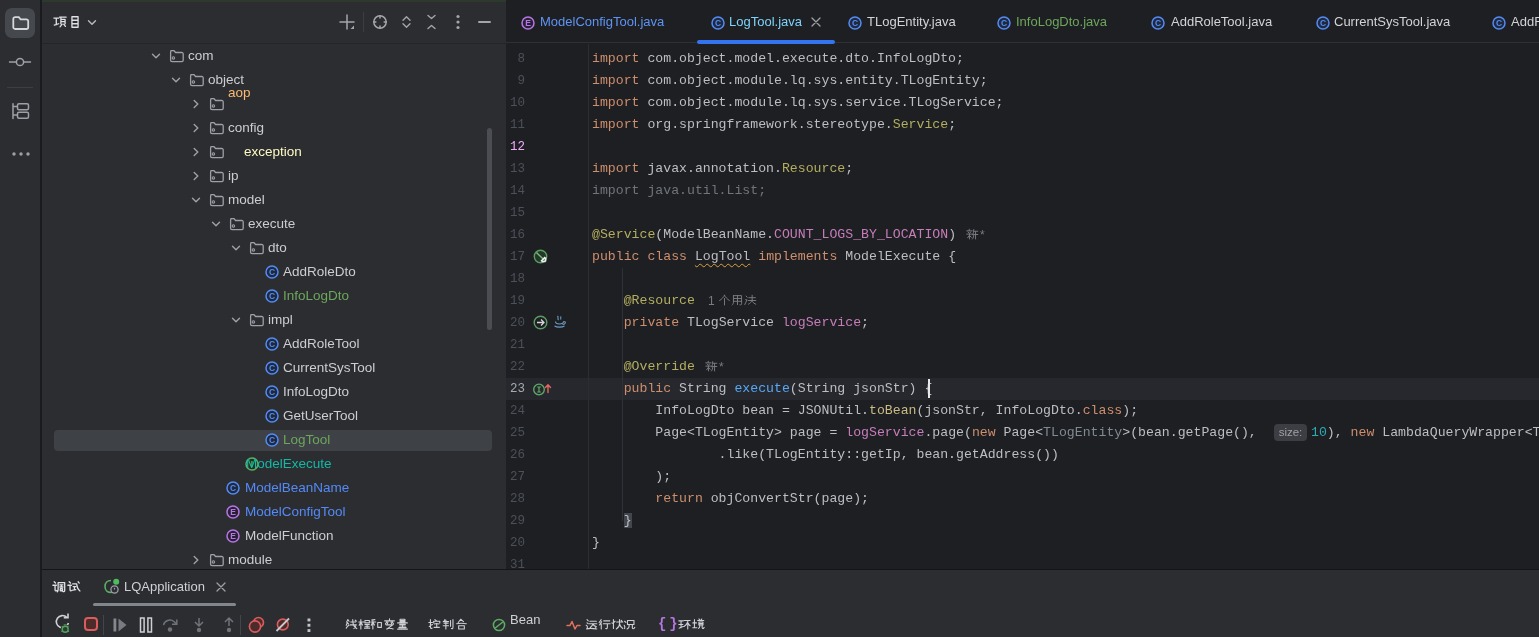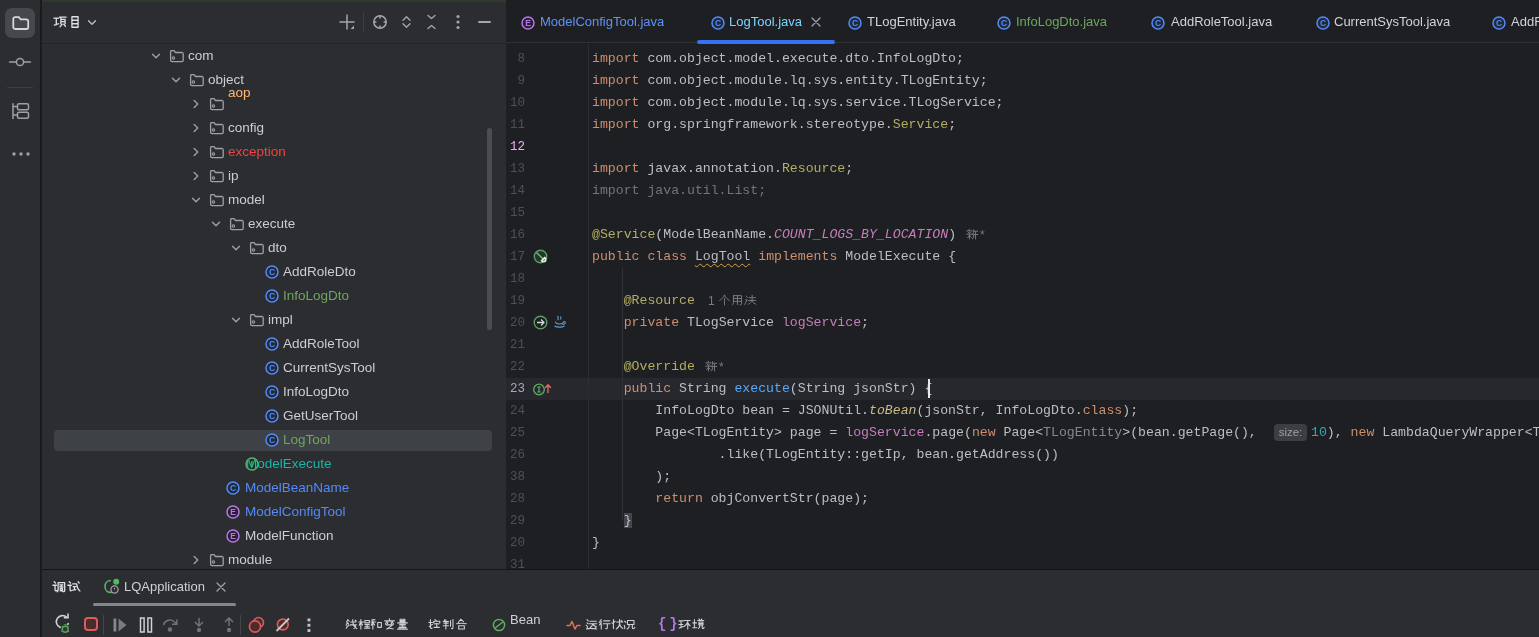--- a/index.html
+++ b/index.html
@@ -1,21 +1,21 @@
 <!DOCTYPE html>
 <html><head><meta charset="utf-8"><style>
 *{margin:0;padding:0;box-sizing:border-box}
 html,body{width:1539px;height:637px;overflow:hidden;background:#1E1F22;font-family:"Liberation Sans",sans-serif}
 .ab{position:absolute}
 .cj{position:absolute;fill:none;stroke:currentColor;stroke-linecap:round;stroke-linejoin:round}
 .cj use{stroke:inherit}
 .cl{position:absolute;left:592px;font:13.2px/22px "Liberation Mono",monospace;white-space:pre;color:#BCBEC4}
 .ln{position:absolute;left:494px;width:31px;text-align:right;font:12.5px/22px "Liberation Mono",monospace;color:#4B5059}
-.k{color:#CF8E6D}.a{color:#B3AE60}.cns{color:#C77DBB;font-style:italic}.m{color:#56A8F5}
-.sm{color:#C9BC84;font-style:italic}.fl{color:#C77DBB}.nm{color:#2AACB8}.gr{color:#70747B}.tp{color:#808A93}
+.k{color:#CF8E6D}.a{color:#B3AE60}.cns{color:#C77DBB;}.m{color:#56A8F5}
+.sm{color:#C9BC84;}.fl{color:#C77DBB}.nm{color:#2AACB8}.gr{color:#70747B}.tp{color:#808A93}
 .tl{position:absolute;font:13.5px/24px "Liberation Sans",sans-serif;color:#CBCDD2;white-space:nowrap}
 .tabt{position:absolute;font:13px/43px "Liberation Sans",sans-serif;color:#CED0D6;white-space:nowrap}
 svg.ic{position:absolute;overflow:visible}
 </style></head><body>
 
 <svg width="0" height="0" style="position:absolute">
     <defs>
       <g id="z0">
         <path d="M1 3.5 H6.5 M3.75 3.5 V11 M1.5 11.5 C3 11 5 10.5 6.5 10 M7.5 2.5 H15 M9 2.5 V5 M9 5 H13.8 V10 M9 7.5 H13.8 M9 5 V10 M10.5 10.5 L8 13.5 M12.2 10.5 L14.2 13" fill="none" stroke="currentColor"></path>
       </g>
@@ -171,21 +171,21 @@
     <circle cx="5.4" cy="8.9" r="1.2" fill="none" stroke="#9DA0A8" stroke-width="1.1"></circle>
   </svg>
 <div class="tl" style="left:228px;top:116px;color:#CBCDD2">config</div>
 <svg class="ic" style="left:190px;top:146px" width="12" height="12">
     <path d="M4.2 2.5 L7.8 6.0 L4.2 9.5" fill="none" stroke="#9DA0A8" stroke-width="1.4" stroke-linecap="round" stroke-linejoin="round"></path>
   </svg>
 <svg class="ic" style="left:208px;top:145px" width="16" height="14">
     <path d="M2.4 1.7 h3.6 l1.6 1.8 h6.2 a1.4 1.4 0 0 1 1.4 1.4 v6.4 a1.4 1.4 0 0 1 -1.4 1.4 h-9.8 a1.4 1.4 0 0 1 -1.4 -1.4 v-8.2 a1.4 1.4 0 0 1 1.4 -1.4 z" fill="none" stroke="#9DA0A8" stroke-width="1.3"></path>
     <circle cx="5.4" cy="8.9" r="1.2" fill="none" stroke="#9DA0A8" stroke-width="1.1"></circle>
   </svg>
-<div class="tl" style="left:228px;top:140px;color:#ef4444">exception</div>
+<div class="tl" style="left:244px;top:140px;color:#fef9c3">exception</div>
 <svg class="ic" style="left:190px;top:170px" width="12" height="12">
     <path d="M4.2 2.5 L7.8 6.0 L4.2 9.5" fill="none" stroke="#9DA0A8" stroke-width="1.4" stroke-linecap="round" stroke-linejoin="round"></path>
   </svg>
 <svg class="ic" style="left:208px;top:169px" width="16" height="14">
     <path d="M2.4 1.7 h3.6 l1.6 1.8 h6.2 a1.4 1.4 0 0 1 1.4 1.4 v6.4 a1.4 1.4 0 0 1 -1.4 1.4 h-9.8 a1.4 1.4 0 0 1 -1.4 -1.4 v-8.2 a1.4 1.4 0 0 1 1.4 -1.4 z" fill="none" stroke="#9DA0A8" stroke-width="1.3"></path>
     <circle cx="5.4" cy="8.9" r="1.2" fill="none" stroke="#9DA0A8" stroke-width="1.1"></circle>
   </svg>
 <div class="tl" style="left:228px;top:164px;color:#CBCDD2">ip</div>
 <svg class="ic" style="left:190px;top:194px" width="12" height="12">
     <path d="M2.5 4.2 L6.0 7.8 L9.5 4.2" fill="none" stroke="#9DA0A8" stroke-width="1.4" stroke-linecap="round" stroke-linejoin="round"></path>
@@ -340,21 +340,21 @@
 <div class="ln" style="top:246px;color:#4B5059">17</div>
 <div class="ln" style="top:268px;color:#4B5059">18</div>
 <div class="ln" style="top:290px;color:#4B5059">19</div>
 <div class="ln" style="top:312px;color:#4B5059">20</div>
 <div class="ln" style="top:334px;color:#4B5059">21</div>
 <div class="ln" style="top:356px;color:#4B5059">22</div>
 <div class="ln" style="top:378px;color:#A7AAB1">23</div>
 <div class="ln" style="top:400px;color:#4B5059">24</div>
 <div class="ln" style="top:422px;color:#4B5059">25</div>
 <div class="ln" style="top:444px;color:#4B5059">26</div>
-<div class="ln" style="top:466px;color:#4B5059">38</div>
+<div class="ln" style="top:466px;color:#4B5059">27</div>
 <div class="ln" style="top:488px;color:#4B5059">28</div>
 <div class="ln" style="top:510px;color:#4B5059">29</div>
 <div class="ln" style="top:532px;color:#4B5059">20</div>
 <div class="ln" style="top:554px;color:#4B5059">31</div>
 <div class="cl" style="top:26px;left:592px;clip-path:inset(19px 0 0 0)"><span class="k">import</span> com.object.model.ModelExecute;</div>
 <div class="cl" style="top:48px;left:592px"><span class="k">import</span> com.object.model.execute.dto.InfoLogDto;</div>
 <div class="cl" style="top:70px;left:592px"><span class="k">import</span> com.object.module.lq.sys.entity.TLogEntity;</div>
 <div class="cl" style="top:92px;left:592px"><span class="k">import</span> com.object.module.lq.sys.service.TLogService;</div>
 <div class="cl" style="top:114px;left:592px"><span class="k">import</span> org.springframework.stereotype.<span class="a">Service</span>;</div>
 <div class="cl" style="top:158px;left:592px"><span class="k">import</span> javax.annotation.<span class="a">Resource</span>;</div>

